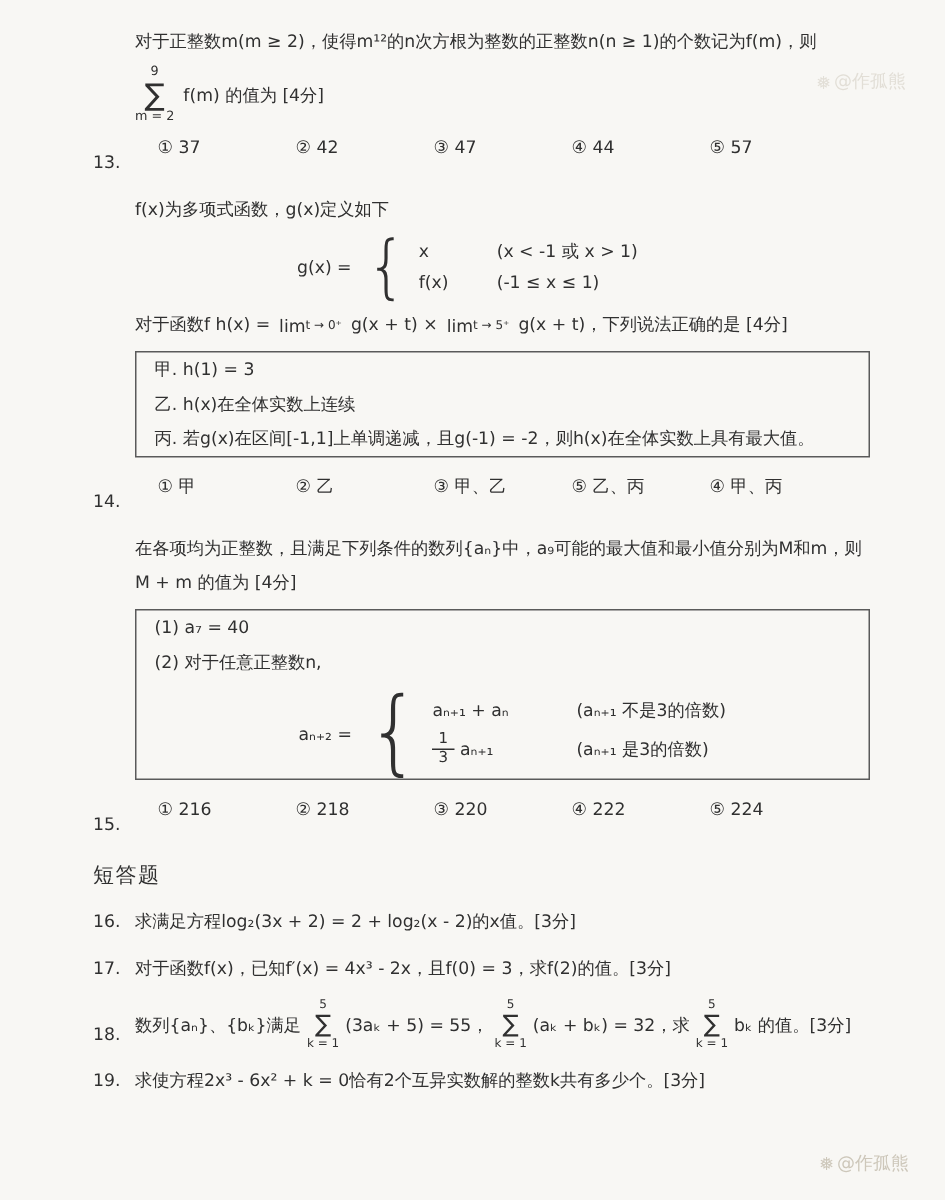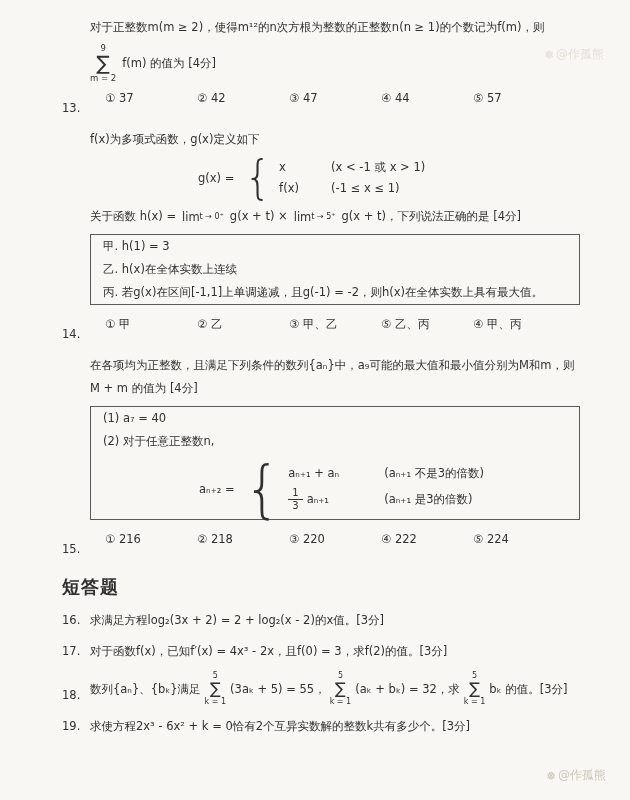--- a/index.html
+++ b/index.html
@@ -32,21 +32,21 @@
   .brace-sm{font-size:42px;transform:scaleY(1.1)}
   .brace-lg{font-size:56px;transform:scaleY(1.1)}
   .crows{display:flex;flex-direction:column;gap:6px;line-height:1.3}
   .crow{display:flex;align-items:center}
   .cexpr{min-width:52px;display:flex;align-items:center}
   .cexpr-wide{min-width:96px}
   .frac{display:inline-flex;flex-direction:column;align-items:center;line-height:1.2;font-size:10px;margin-right:4px}
   .fnum{padding:0 4px;border-bottom:1px solid #303030}
   .fden{padding:0 4px}
   .statement-box{border:1px solid #5a5a5a;padding:0 12px;margin:6px 0 8px;line-height:2}
-  .sec-title{font-weight:bold;font-size:18px;margin:14px 0 10px 0;letter-spacing:1px}
+  .sec-title{font-weight:normal;font-size:14px;margin:14px 0 10px 0;letter-spacing:1px}
   .watermark{position:absolute;color:#cdc7ba;font-size:12px;display:flex;align-items:center;gap:2px}
   .wm-top{top:46px;right:26px;opacity:.5}
   .wm-bottom{bottom:16px;right:24px}
 </style>
 </head>
 <body>
 
 <div class="watermark wm-top">
   <span>❅</span>
   <span>@作孤熊</span>
@@ -92,21 +92,21 @@
             </span>
             <span class="crow">
               <span class="cexpr">f(x)</span>
               <span>(-1 ≤ x ≤ 1)</span>
             </span>
           </span>
         </span>
       </div>
 
       <div class="mathline">
-        <span>关于函数 h(x) =</span>
+        <span>对于函数f h(x) =</span>
         <span class="lim">
           <span class="lim-top">lim</span>
           <span class="lim-bot">t → 0⁺</span>
         </span>
         <span>g(x + t) ×</span>
         <span class="lim">
           <span class="lim-top">lim</span>
           <span class="lim-bot">t → 5⁺</span>
         </span>
         <span>g(x + t)，下列说法正确的是 [4分]</span>

